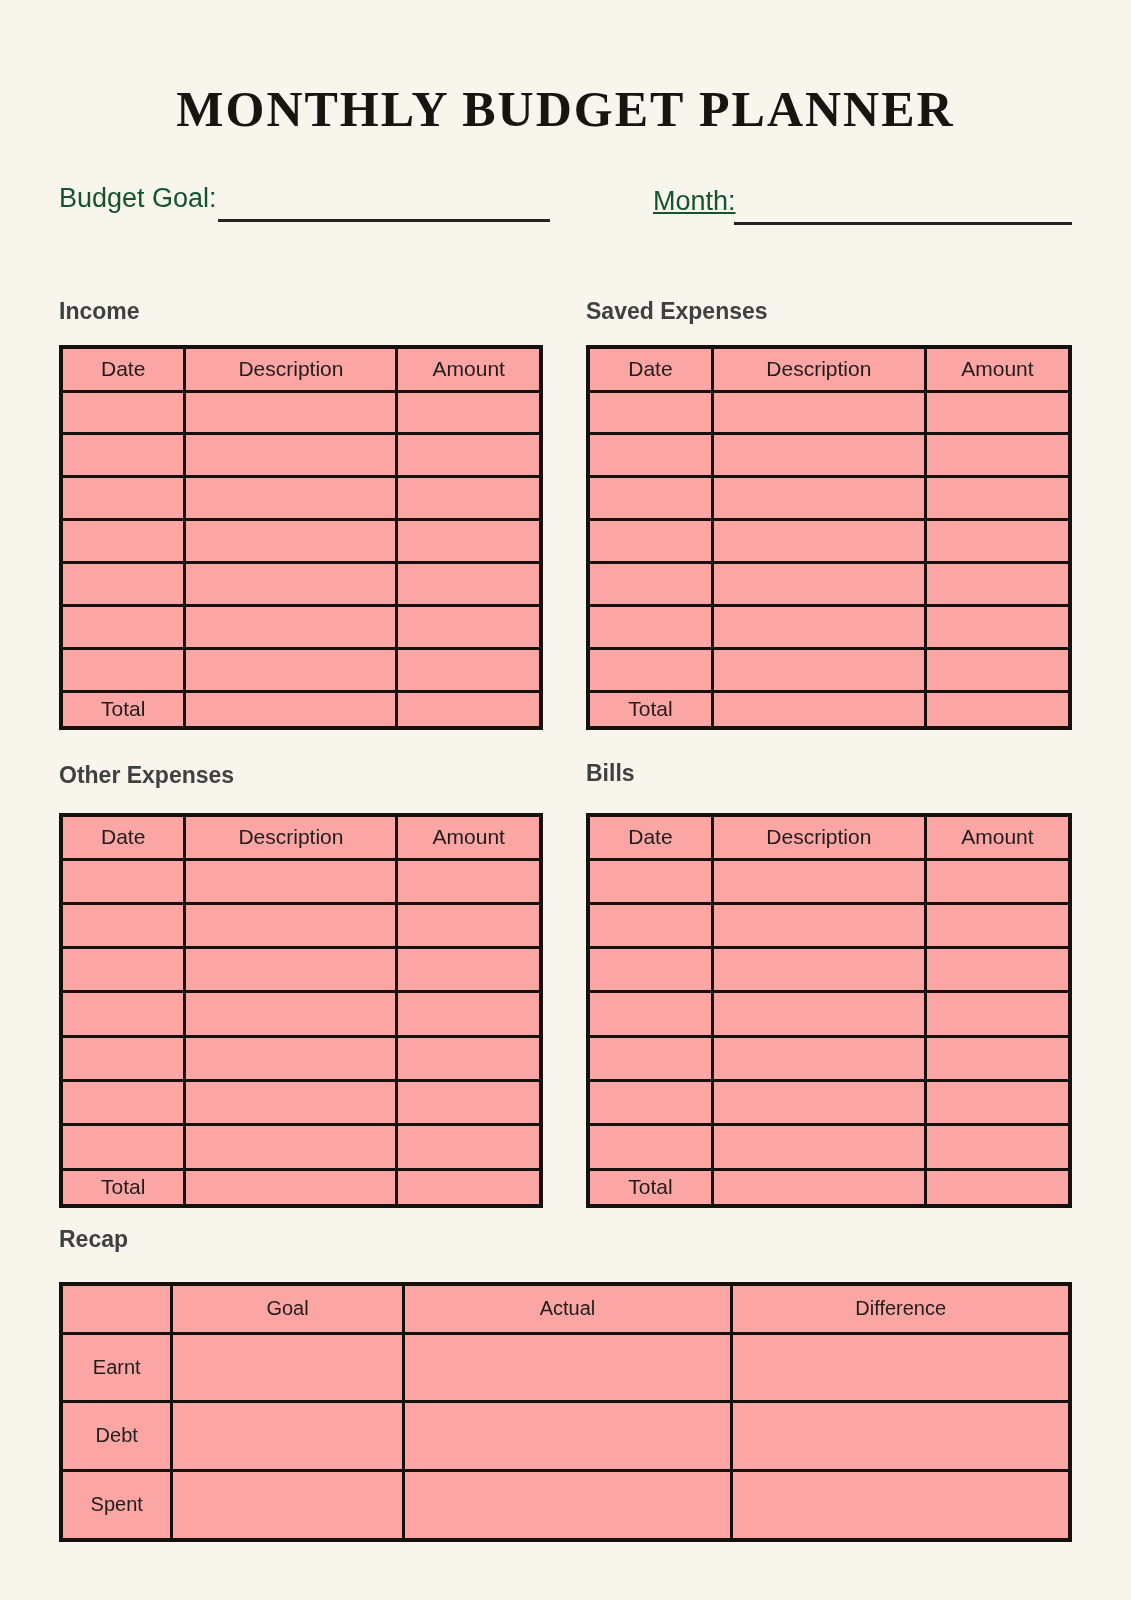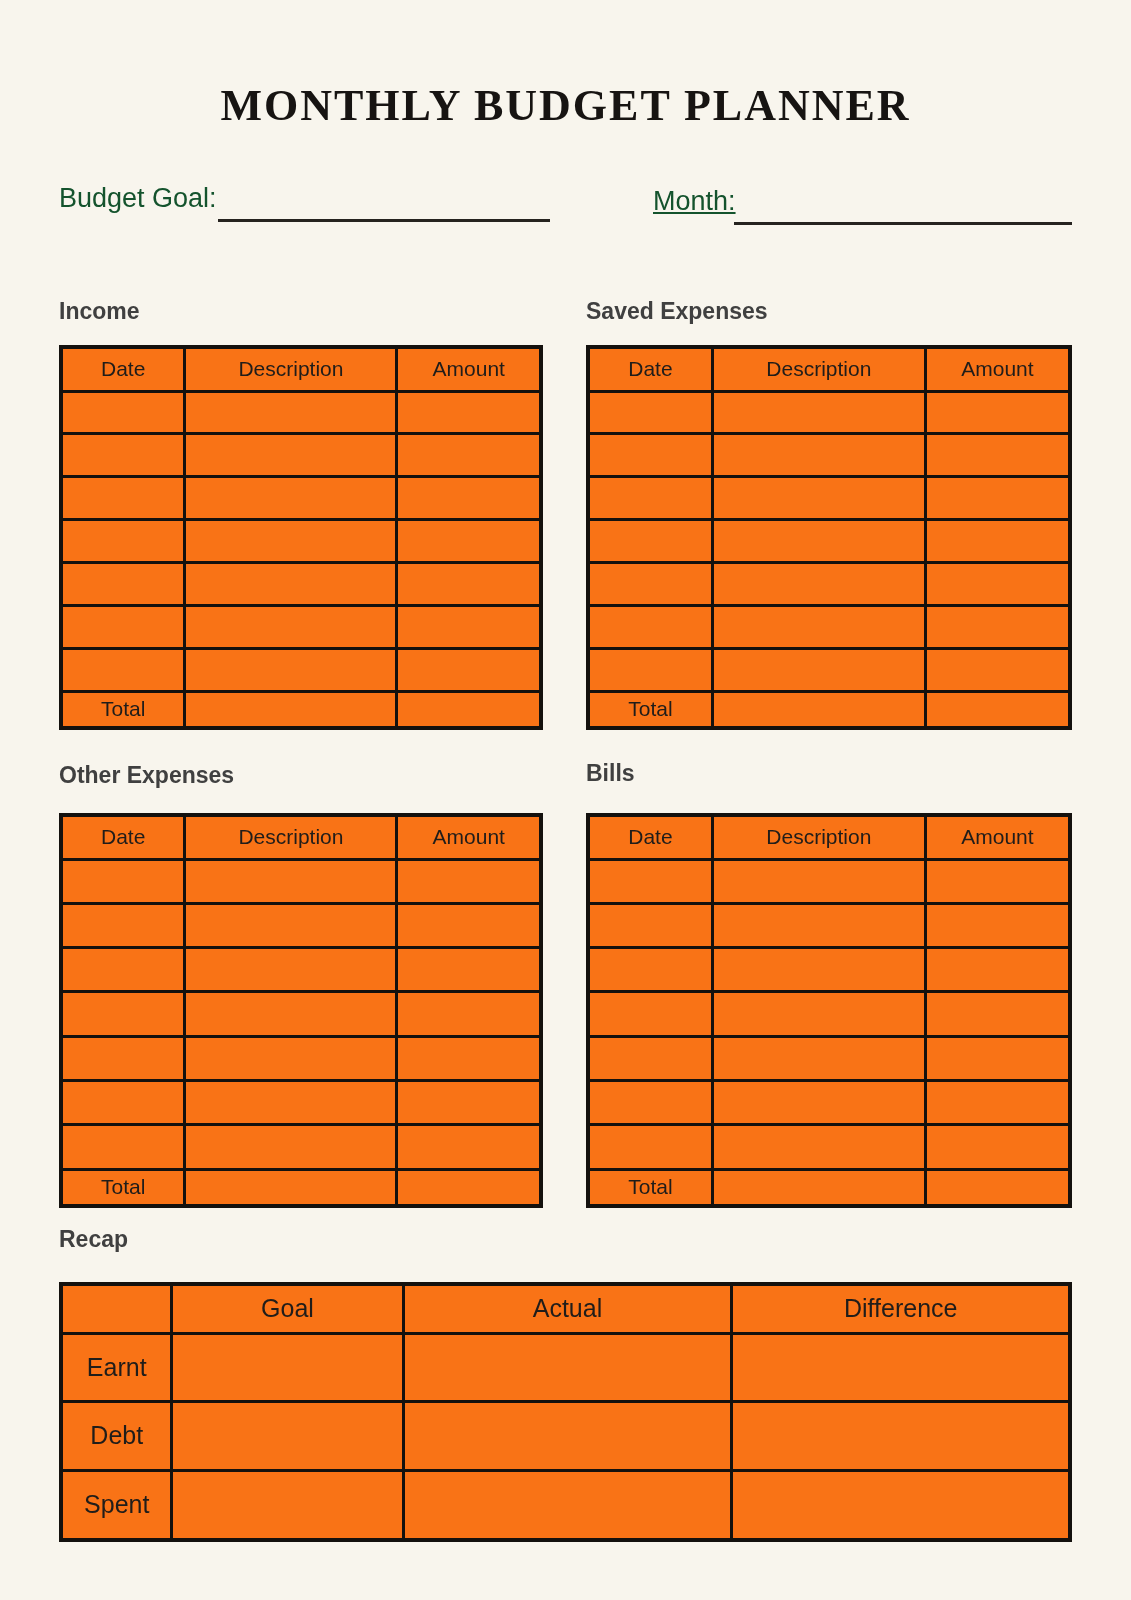--- a/index.html
+++ b/index.html
@@ -11,21 +11,21 @@
     color: #1b1815;
     overflow: hidden;
   }
   .abs { position: absolute; }
 
   
   .page-title {
     left: 0; right: 0; top: 80px;
     text-align: center;
     font-family: "Liberation Serif", serif;
-    font-size: 44px;
+    font-size: 50px;
     font-weight: 600;
     letter-spacing: 2px;
     color: #171412;
     white-space: nowrap;
   }
 
   
   .field-label { font-size: 27px; font-weight: 400; color: #14532d; white-space: nowrap; }
   .lbl-budget-goal { left: 59px; top: 183px; }
   .lbl-month      { left: 653px; top: 186px; text-decoration: underline; }
@@ -41,21 +41,21 @@
   .h-fixed   { left: 586px; top: 298px; }
   .h-other   { left: 59px;  top: 762px; }
   .h-bills   { left: 586px; top: 760px; }
   .h-recap   { left: 59px;  top: 1226px; }
 
   
   .table-wrap table {
     border-collapse: collapse;
     table-layout: fixed;
     width: 100%; height: 100%;
-    background: #f97316;
+    background: #fca5a5;
   }
   .table-wrap th, .table-wrap td {
     border: 3px solid #14110e;
     font-weight: 400;
     text-align: center;
     vertical-align: middle;
     font-size: 21px;
     color: #201d1a;
     overflow: hidden;
   }
@@ -68,21 +68,21 @@
 
   .budget-table thead tr { height: 44px; }
   .budget-table tfoot tr { height: 37px; }
   .col-date { width: 25.8%; }
   .col-desc { width: 44.2%; }
   .col-amt  { width: 30%; }
 
   
   .t-recap { left: 59px; top: 1282px; width: 1013px; height: 260px; }
   .t-recap thead tr { height: 49px; }
-  .t-recap th, .t-recap td { font-size: 25px; }
+  .t-recap th, .t-recap td { font-size: 20px; }
   .rc-label { width: 11%; }
   .rc-goal  { width: 22.9%; }
   .rc-act   { width: 32.6%; }
   .rc-diff  { width: 33.5%; }
 </style>
 </head>
 <body>
 
 <h1 class="abs page-title">MONTHLY BUDGET PLANNER</h1>
 

